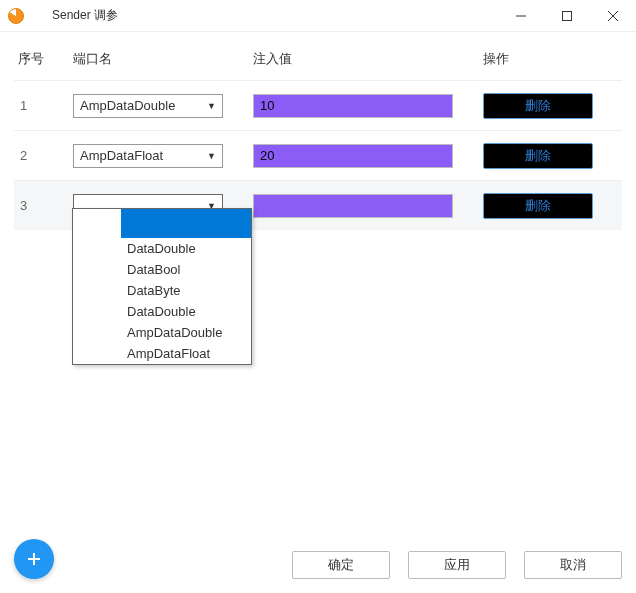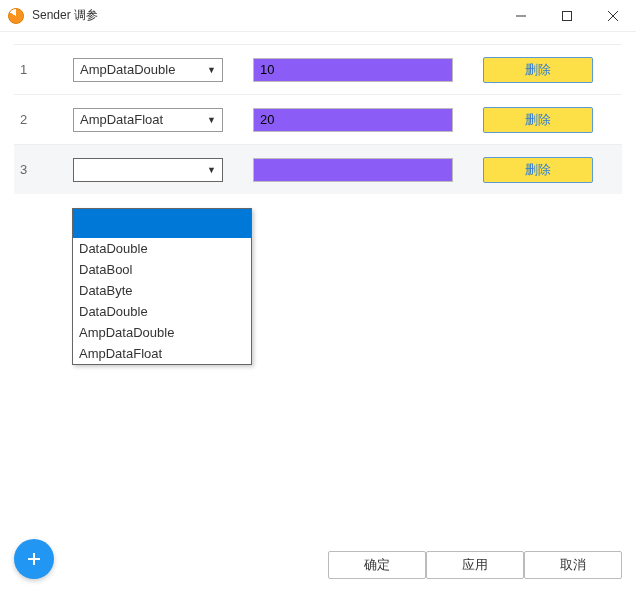--- a/index.html
+++ b/index.html
@@ -20,21 +20,21 @@
     border-bottom: 1px solid #eee;
   }
   .titlebar .app-icon {
     width: 16px; height: 16px;
     border-radius: 50%;
     background: conic-gradient(#f7931e 0 300deg, #fff 300deg 360deg);
     border: 1px solid #e07b00;
     margin-right: 8px;
     position: relative;
   }
-  .titlebar .title { flex: 1; font-size: 12px; color: #333; }
+  .titlebar .title { flex: 1; font-size: 12px; color: #333; margin-left: 20px; }
   .win-controls { display: flex; height: 100%; }
   .win-btn {
     width: 46px;
     display: flex;
     align-items: center;
     justify-content: center;
     font-size: 12px;
     color: #333;
   }
   .win-btn svg { width: 10px; height: 10px; }
@@ -90,37 +90,38 @@
     border: 1px solid #bbb;
     padding: 0 6px;
     font-size: 13px;
     background: #8b5cf6;
   }
 
   .del-btn {
     width: 110px;
     height: 26px;
     border: 1px solid #5b9bd5;
-    background: #fde047;
+    background: #000000;
     color: #2f7ed8;
     font-size: 13px;
     text-align: center;
     line-height: 24px;
     border-radius: 2px;
   }
 
   .dropdown {
     position: absolute;
     left: 72px;
     top: 176px;
     width: 180px;
     background: #fff;
     border: 1px solid #666;
     box-shadow: 2px 2px 4px rgba(0,0,0,0.2);
     z-index: 10;
+    padding-left: 48px;
   }
   .dropdown .opt {
     padding: 1px 6px;
     font-size: 13px;
     line-height: 19px;
   }
   .dropdown .opt.selected {
     background: #0078d7;
     color: #fff;
     padding-top: 5px;
@@ -140,20 +141,21 @@
     justify-content: center;
     box-shadow: 0 2px 5px rgba(0,0,0,0.2);
   }
   .fab svg { width: 16px; height: 16px; }
 
   .footer {
     position: absolute;
     right: 14px;
     bottom: 14px;
     display: flex;
+    gap: 18px;
   }
   .footer-btn {
     width: 98px;
     height: 28px;
     border: 1px solid #bbb;
     background: #fff;
     text-align: center;
     line-height: 26px;
     font-size: 13px;
     color: #333;
@@ -181,20 +183,26 @@
       <svg viewBox="0 0 10 10">
           <line x1="0" y1="0" x2="10" y2="10" stroke="#333" stroke-width="1"></line>
           <line x1="10" y1="0" x2="0" y2="10" stroke="#333" stroke-width="1"></line>
         </svg>
     </div>
   </div>
 </div>
 
 <div class="content">
 
+  <div class="header-row">
+    <div>序号</div>
+    <div>端口名</div>
+    <div>注入值</div>
+    <div>操作</div>
+  </div>
 
   <div class="data-row">
     <div class="seq">1</div>
     <div>
       <div class="select-box">
         <span class="val">AmpDataDouble</span>
         <span class="chev">▼</span>
       </div>
     </div>
     <div>

